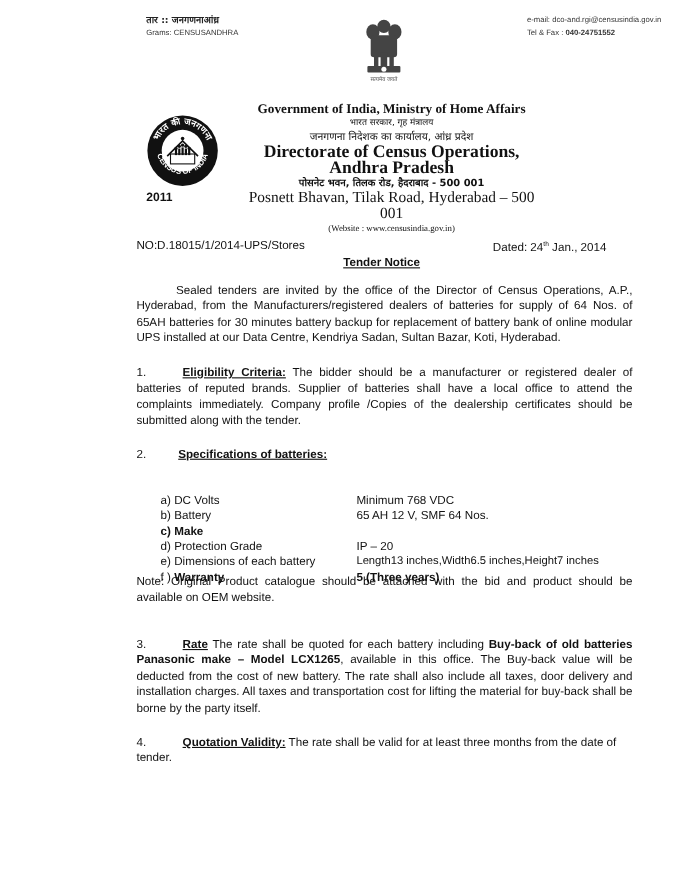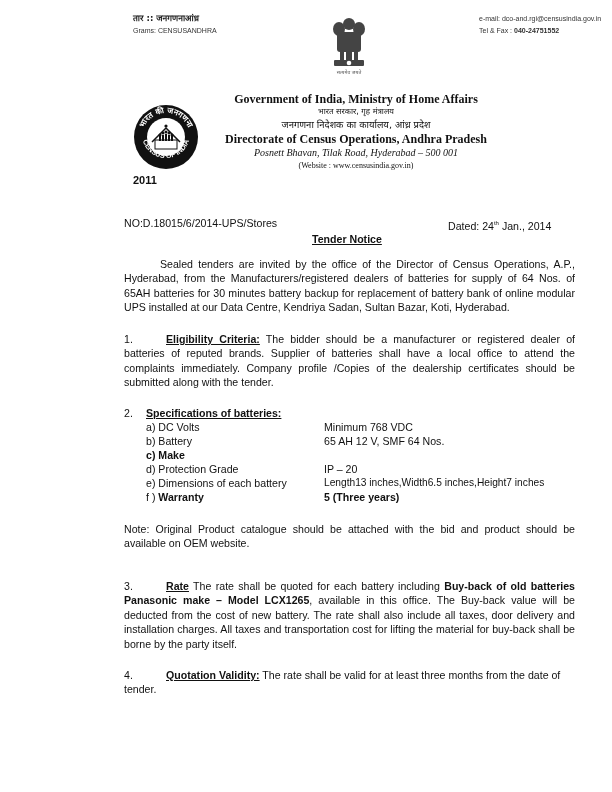--- a/index.html
+++ b/index.html
@@ -6,21 +6,21 @@
   body { width:612px; height:792px; position:relative; overflow:hidden; color:#111; }
   .abs { position:absolute;padding-left:16px; }
   .hdr-small { font-family:"Liberation Sans", sans-serif; font-size:7px; color:#333; }
   .hin-bold { font-family:"DejaVu Sans", sans-serif; font-weight:bold; font-size:8.5px; color:#222; }
   .serif { font-family:"Liberation Serif", serif; color:#111; }
   .body-txt { font-family:"Liberation Sans", sans-serif; font-size:10.6px; line-height:14.4px; color:#111; }
   .justify { text-align:justify; }
   .u { text-decoration:underline; }
   .b { font-weight:bold; }
   sup { font-size:6px; }
-  .spec-row { position:absolute; left:146px; width:450px; height:15px; font-family:"Liberation Sans", sans-serif; font-size:10.6px; }
+  .spec-row { position:absolute; left:146px; width:450px; height:15px; font-family:"Liberation Sans", sans-serif; font-size:10.6px;margin-top:28px; }
   .spec-row .k { position:absolute; left:0; }
   .spec-row .v { position:absolute; left:178px; white-space:nowrap; }
   .emblem svg, .logo svg { display:block; }
 </style>
 </head>
 <body>
 
 <div class="abs hin-bold" style="left:117px;top:12px;">तार :: जनगणनाआंध्र</div>
 <div class="abs hdr-small" style="left:117px;top:27px;">Grams:  CENSUSANDHRA</div>
 
@@ -68,37 +68,38 @@
         <rect x="38" y="32" width="2" height="5"></rect>
     </g>
   </svg>
 </div>
 <div class="abs" style="left:117px;top:174px;font-family:'Liberation Sans',sans-serif;font-weight:bold;font-size:11px;">2011</div>
 
 <div class="abs" style="left:200px;top:92px;width:280px;text-align:center;">
   <div class="serif b" style="font-size:12px;line-height:14px;">Government of India, Ministry of Home Affairs</div>
   <div class="serif" style="font-family:'DejaVu Sans',sans-serif;font-size:8px;line-height:12px;">भारत सरकार, गृह मंत्रालय</div>
   <div style="font-family:'DejaVu Sans',sans-serif;font-size:9.5px;line-height:14px;">जनगणना निदेशक का कार्यालय, आंध्र प्रदेश</div>
-  <div class="serif b" style="font-size:12px;line-height:14px;">Directorate of Census Operations, Andhra Pradesh</div>
-  <div class="serif" style="font-size:10px;line-height:14px;font-style:italic;">Posnett Bhavan, Tilak Road, Hyderabad – 500 001</div>
+  <div class="serif b" style="font-size:16px;line-height:14px;">Directorate of Census Operations, Andhra Pradesh</div>
+  <div style="font-family:'DejaVu Sans',sans-serif;font-size:9px;line-height:14px;font-weight:bold;">पोसनेट भवन, तिलक  रोड, हैदराबाद - 500 001</div>
+  <div class="serif" style="font-size:14px;line-height:14px;">Posnett Bhavan, Tilak Road, Hyderabad – 500 001</div>
   <div class="serif" style="font-size:8px;line-height:11px;">(Website : www.censusindia.gov.in)</div>
 </div>
 
-<div class="abs body-txt" style="left:108px;top:216px;">NO:D.18015/6/2014-UPS/Stores</div>
+<div class="abs body-txt" style="left:108px;top:216px;">NO:D.18015/1/2014-UPS/Stores</div>
 <div class="abs body-txt" style="left:432px;top:216px;"><span>Dated: 24</span><sup>th</sup><span> Jan., 2014</span></div>
 <div class="abs body-txt b u" style="left:296px;top:232px;">Tender Notice</div>
 
 <div class="abs body-txt justify" style="left:108px;top:257px;width:451px;text-indent:36px;">Sealed tenders are invited by the office of the Director of Census Operations, A.P., Hyderabad, from the Manufacturers/registered dealers of batteries for supply of 64 Nos. of 65AH batteries for 30 minutes battery backup for replacement of battery bank of online modular UPS installed at our Data Centre, Kendriya Sadan, Sultan Bazar, Koti, Hyderabad.</div>
 
 <div class="abs body-txt justify" style="left:108px;top:332px;width:451px;">
   <span style="display:inline-block;width:42px;text-indent:0;">1.</span><span class="b u">Eligibility Criteria:</span><span> The bidder should be a manufacturer or registered dealer of batteries of reputed brands. Supplier of batteries shall have a local office to attend the complaints immediately. Company profile /Copies of the dealership certificates should be submitted along with the tender.</span>
 </div>
 
 <div class="abs body-txt" style="left:108px;top:406px;">2.</div>
-<div class="abs body-txt b u" style="left:130px;top:406px;">Specifications of batteries:</div>
+<div class="abs body-txt b u" style="left:146px;top:406px;">Specifications of batteries:</div>
 
 <div class="spec-row" style="top:421px;">
   <span class="k">a) DC Volts</span>
   <span class="v">Minimum 768 VDC</span>
 </div>
 <div class="spec-row" style="top:435px;">
   <span class="k">b) Battery</span>
   <span class="v">65 AH 12 V, SMF 64 Nos.</span>
 </div>
 <div class="spec-row b" style="top:449px;">

